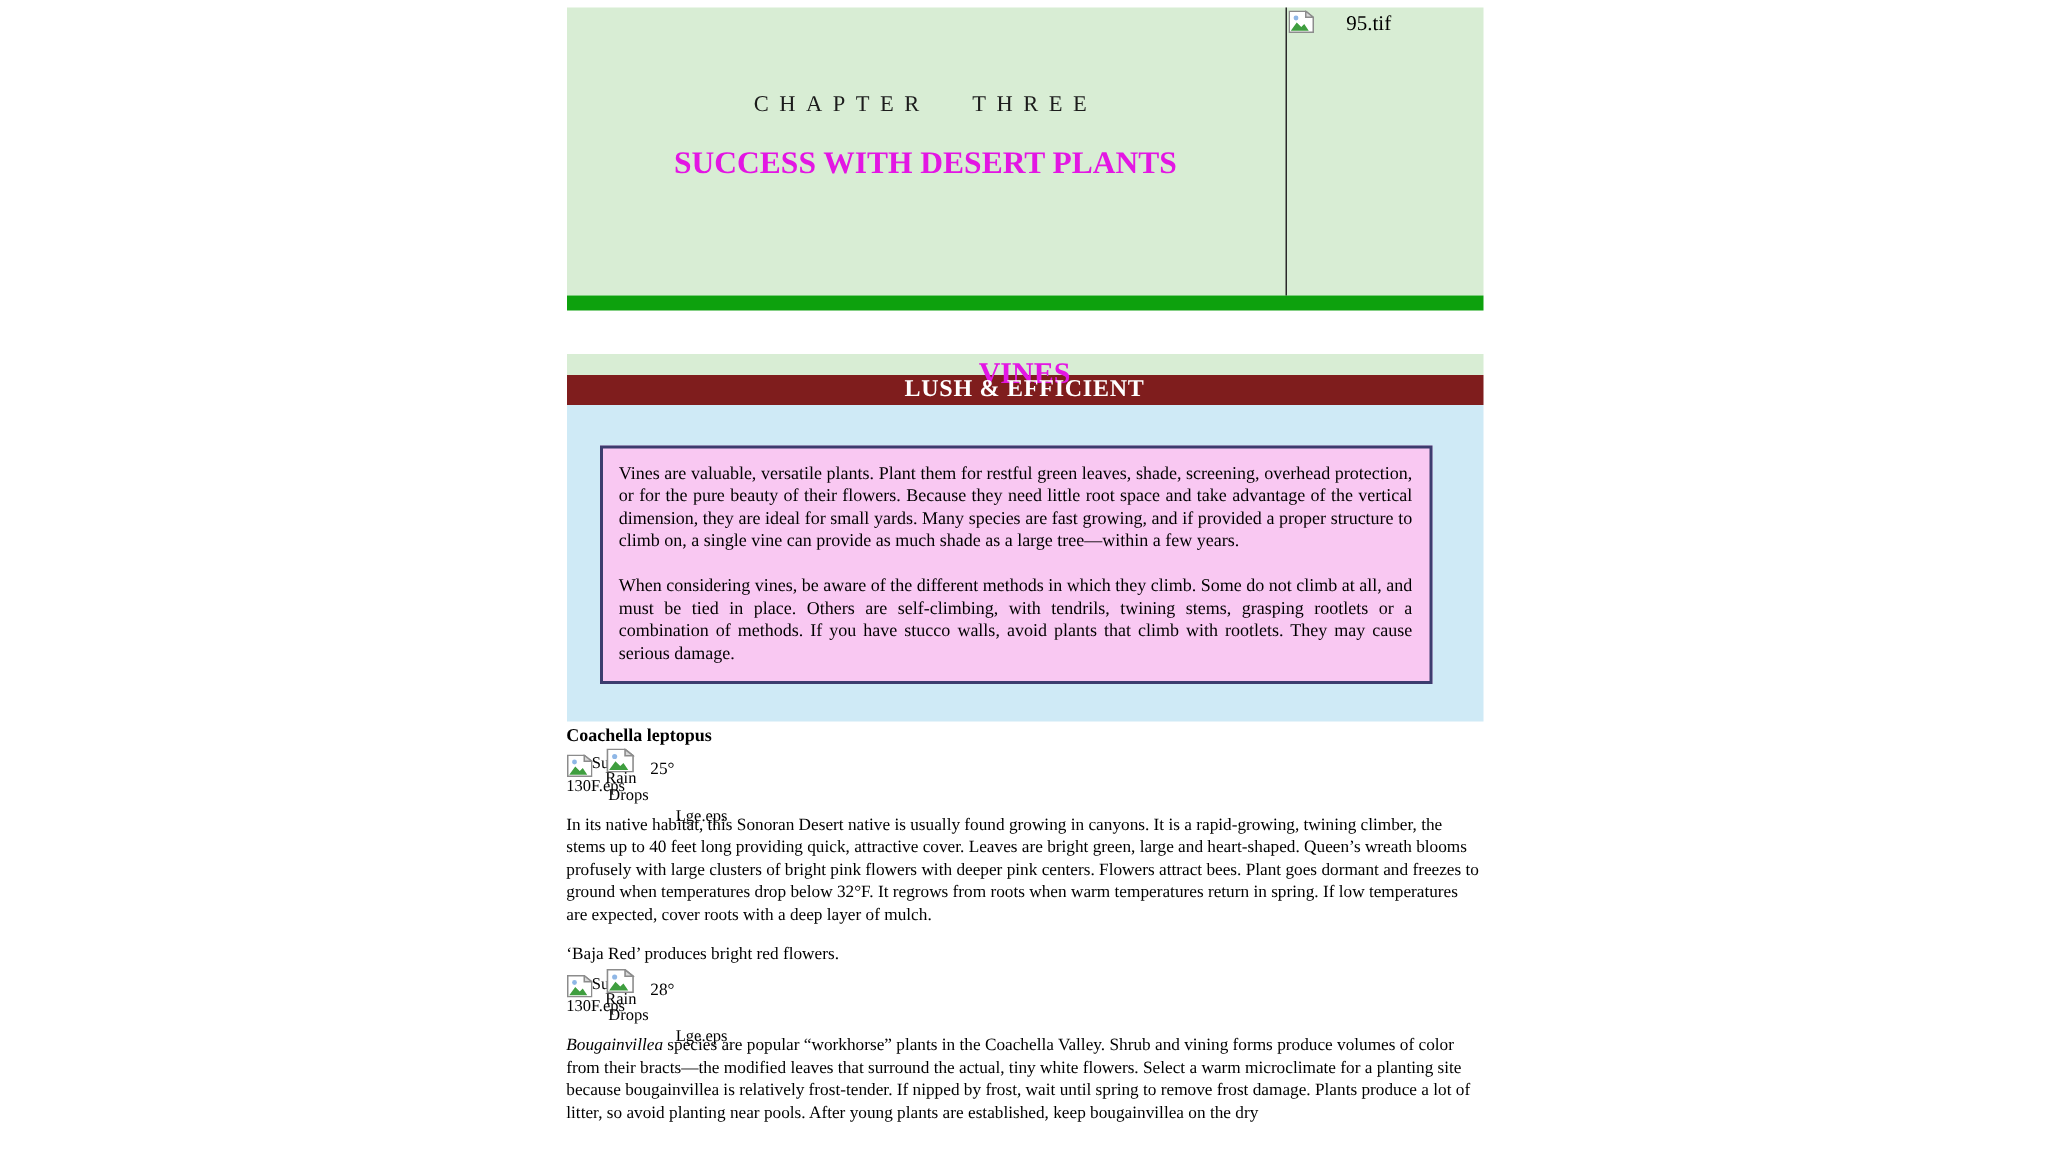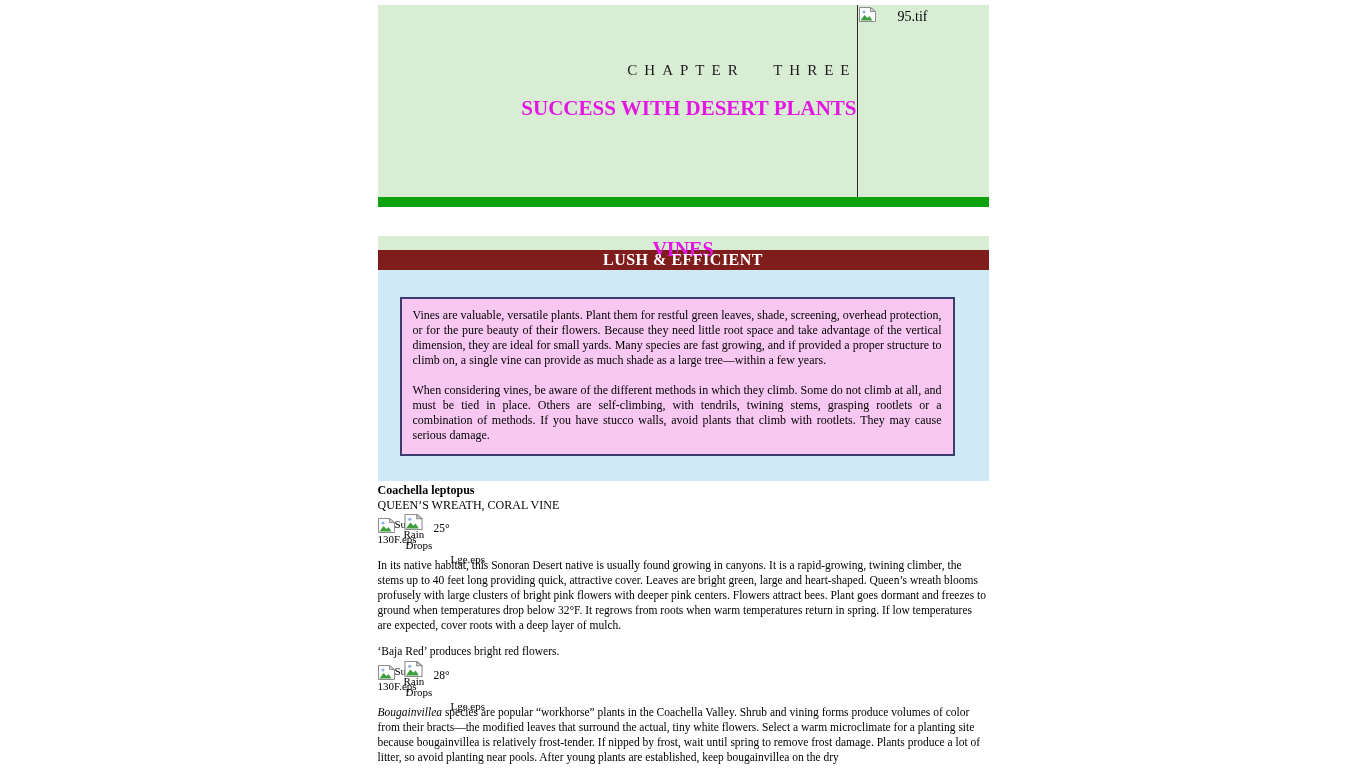--- a/index.html
+++ b/index.html
@@ -8,21 +8,21 @@
     width: 1366px; height: 768px; overflow: hidden;
     background: #ffffff; color: #000000;
     font-family: "Liberation Serif", "DejaVu Serif", serif;
   }
   .content { width: 611px; margin: 0 auto; padding-top: 5px; }
 
   
   .chapter-box { background: #d8edd4; height: 192px; display: flex; }
   .chapter-main {
     flex: 1; display: flex; flex-direction: column;
-    justify-content: center; align-items: flex-end; padding-bottom: 20px;
+    justify-content: center; align-items: center; padding-bottom: 20px;
   }
   .kicker { font-size: 15px; letter-spacing: 7px; word-spacing: 18px; color: #1c1c1c; white-space: nowrap; }
   .title  { font-size: 21px; font-weight: bold; color: #e316e3; margin-top: 17px; white-space: nowrap; }
   .chapter-img { width: 132px; border-left: 1px solid #2a2a2a; position: relative; flex: none; }
   .chapter-img .broken-icon { position: absolute; left: 1px; top: 2px; }
   .chapter-img .img-alt { position: absolute; left: 40px; top: 4px; font-size: 14px; }
 
   
   .green-rule { height: 10px; background: #0da10d; }
   .vines-banner {
@@ -106,21 +106,20 @@
 
   <div class="intro">
     <div class="intro-inner">
       <p>Vines are valuable, versatile plants. Plant them for restful green leaves, shade, screening, overhead protection, or for the pure beauty of their flowers. Because they need little root space and take advantage of the vertical dimension, they are ideal for small yards. Many species are fast growing, and if provided a proper structure to climb on, a single vine can provide as much shade as a large tree—within a few years.</p>
       <p>When considering vines, be aware of the different methods in which they climb. Some do not climb at all, and must be tied in place. Others are self-climbing, with tendrils, twining stems, grasping rootlets or a combination of methods. If you have stucco walls, avoid plants that climb with rootlets. They may cause serious damage.</p>
     </div>
   </div>
 
   <div class="species">
     <p class="bot-name">Coachella leptopus</p>
-    <div class="common-name">QUEEN’S WREATH, CORAL VINE</div>
 
     <div class="weather">
       <svg class="sun-icon" width="17" height="15" viewBox="0 0 17 15">
           <use href="#brokenimg"></use>
         </svg>
       <span class="w-alt sun-a1">Sun</span>
       <span class="w-alt sun-a2">130F.eps</span>
       <svg class="rain-icon" width="19" height="16" viewBox="0 0 17 15">
           <use href="#brokenimg"></use>
         </svg>

